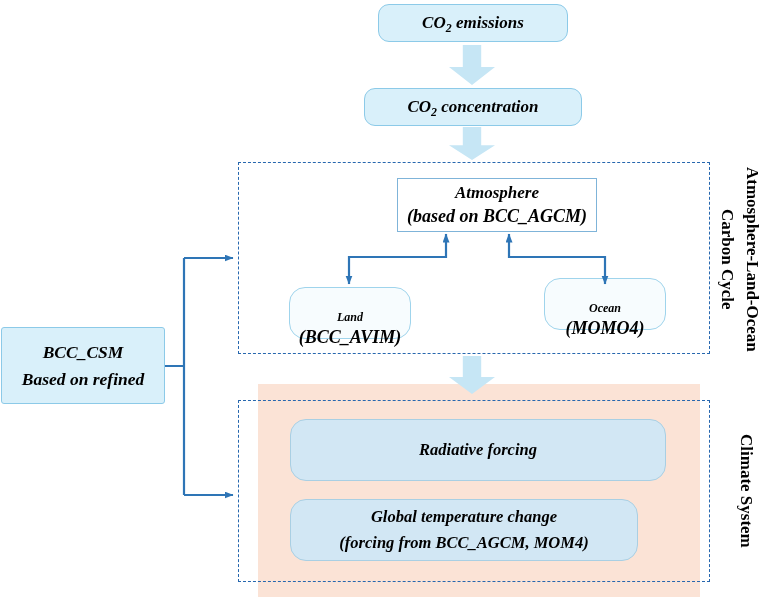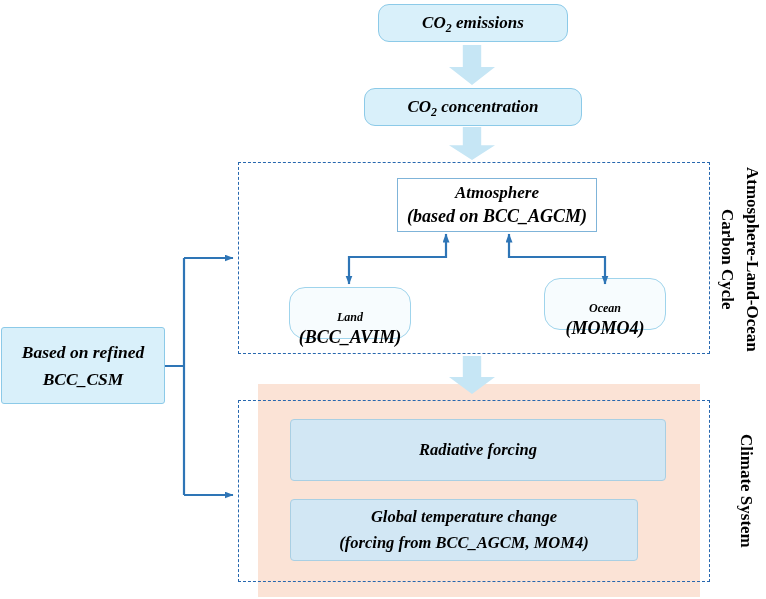--- a/index.html
+++ b/index.html
@@ -36,21 +36,21 @@
     border: 1.3px solid var(--atmosphere-border);
   }
   .round-box {
     background: var(--land-ocean-fill);
     border: 1.3px solid var(--land-ocean-border);
     border-radius: 16px;
   }
   .inner-box {
     background: var(--inner-box-fill);
     border: 1.3px solid var(--inner-box-border);
-    border-radius: 4px;
+    border-radius: 16px;
   }
   .dashed {
     border: 1.6px dashed var(--dashed-border-blue);
     background: transparent;
   }
   .block-arrow {
     background: var(--block-arrow-fill);
     clip-path: polygon(30% 0, 70% 0, 70% 55%, 100% 55%, 50% 100%, 0 55%, 30% 55%);
   }
 
@@ -112,22 +112,22 @@
   <div class="abs node inner-box" style="left:290px; top:419px; width:376px; height:62px; z-index:3;">
     <div class="t16b">Radiative forcing</div>
   </div>
 
   <div class="abs node inner-box" style="left:290px; top:499px; width:348px; height:62px; z-index:3;">
     <div class="t16b">Global temperature change</div>
     <div class="t16b">(forcing from BCC_AGCM, MOM4)</div>
   </div>
 
   <div class="abs node blue-box" style="left:1px; top:327px; width:164px; height:77px; border-radius:3px; z-index:3;">
+    <div class="based-lines">BCC_CSM</div>
     <div class="based-lines">Based on refined</div>
-    <div class="based-lines">BCC_CSM</div>
   </div>
 
   <div class="abs vlabel" style="left:712px; top:136px; width:52px; height:246px; z-index:3;">
     <div>Atmosphere-Land-Ocean</div>
     <div>Carbon Cycle</div>
   </div>
   <div class="abs vlabel" style="left:730px; top:398px; width:28px; height:186px; z-index:3;">
     <div>Climate System</div>
   </div>
 

